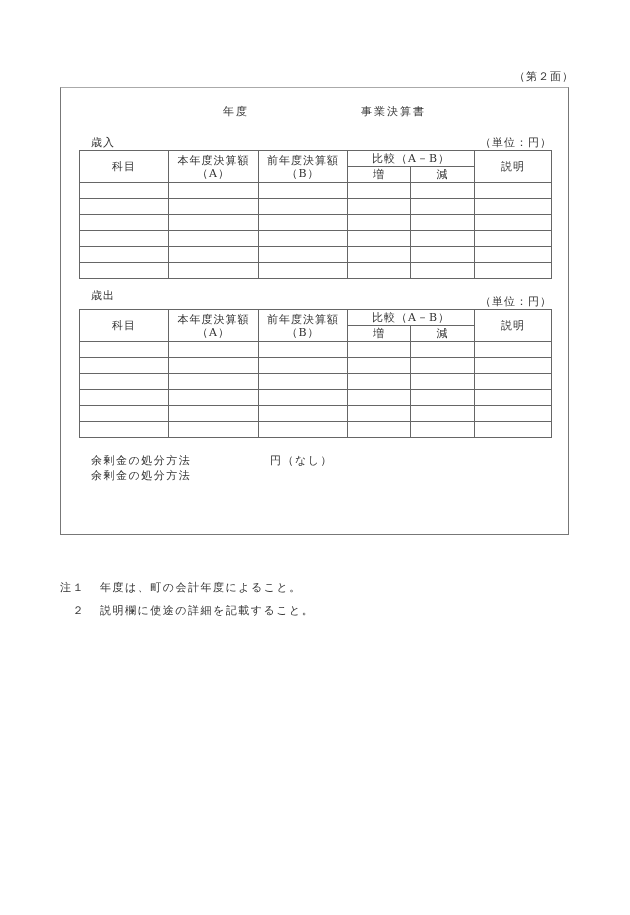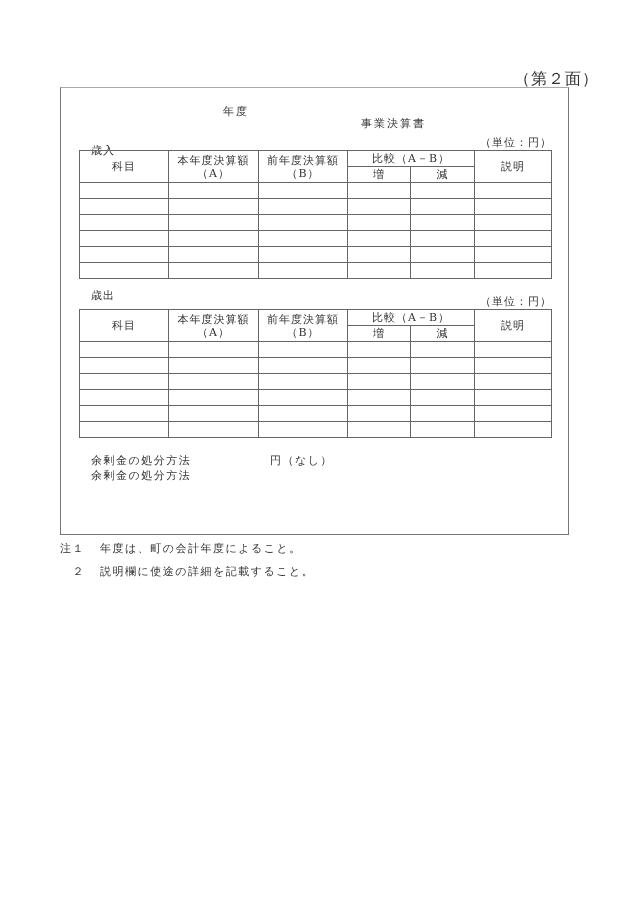--- a/index.html
+++ b/index.html
@@ -1,48 +1,48 @@
 <!DOCTYPE html>
 <html><head>
 <meta charset="utf-8">
 <style>
   html, body { margin:0; padding:0; background:#ffffff; }
   body { width:630px; height:915px; position:relative; overflow:hidden;
          font-family:"DejaVu Serif","Liberation Serif",serif; color:#333; font-size:11px; }
   .abs { position:absolute; }
-  .page-no { left:514px; top:69px; font-size:16px; letter-spacing:1px; }
+  .page-no { left:514px; top:69px; font-size:11px; letter-spacing:1px; }
   .frame { left:60px; top:87px; width:509px; height:448px; border:1px solid #777; border-top-color:#aaa; box-sizing:border-box; }
   .title-year { left:223px; top:104px; letter-spacing:2px; }
-  .title-doc { left:361px; top:116px; letter-spacing:2px;text-align:center; }
+  .title-doc { left:361px; top:104px; letter-spacing:2px;text-align:center; }
   .sec-label { letter-spacing:1px; }
   .unit { letter-spacing:1px; }
   table.fin { position:absolute; left:79px; width:472px; border-collapse:collapse; table-layout:fixed; }
   table.fin td, table.fin th { border:1px solid #666; padding:0; font-weight:normal; text-align:center; vertical-align:middle; font-size:11px; line-height:13px; letter-spacing:1px; }
   table.fin th { height:15px; }
   table.fin th.tall { height:31px;margin-top:30px; }
   table.fin td { height:15px; }
   .sub { font-size:11px; }
   .balance { left:91px; top:453px; letter-spacing:1.5px; }
   .balance-val { left:270px; top:453px; letter-spacing:1.5px; }
   .disposal { left:91px; top:468px; letter-spacing:1.5px;text-align:center; }
   .note1 { left:60px; top:541px; letter-spacing:1.5px; }
   .note2 { left:60px; top:564px; letter-spacing:1.5px;font-family:Liberation Serif, serif; }
-  .note-num { display:inline-block; width:40px; }
+  .note-num { display:inline-block; width:40px;margin-top:39px; }
 </style>
 </head>
 <body>
 
 <div class="abs page-no">（第２面）</div>
 
 <div class="abs frame"></div>
 
 <div class="abs title-year">年度</div>
 <div class="abs title-doc">事業決算書</div>
 
-<div class="abs sec-label" style="left:91px; top:135px;margin-top:8px;">歳入</div>
+<div class="abs sec-label" style="left:91px; top:135px;">歳入</div>
 <div class="abs unit" style="left:480px; top:135px;">（単位：円）</div>
 
 <table class="fin" style="top:150px;">
   <colgroup>
     <col style="width:89px">
       <col style="width:90px">
       <col style="width:89px">
     <col style="width:63px">
       <col style="width:64px">
       <col style="width:77px">

